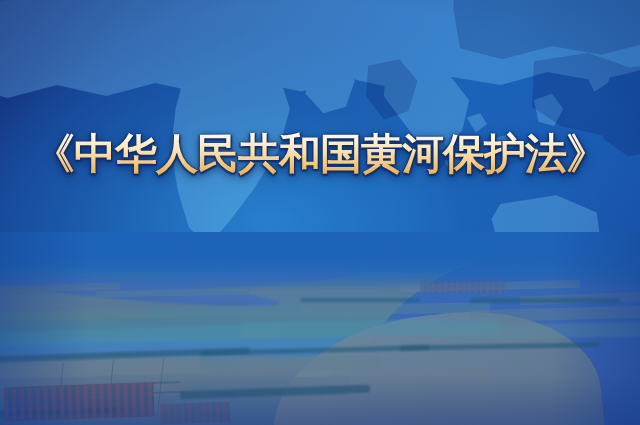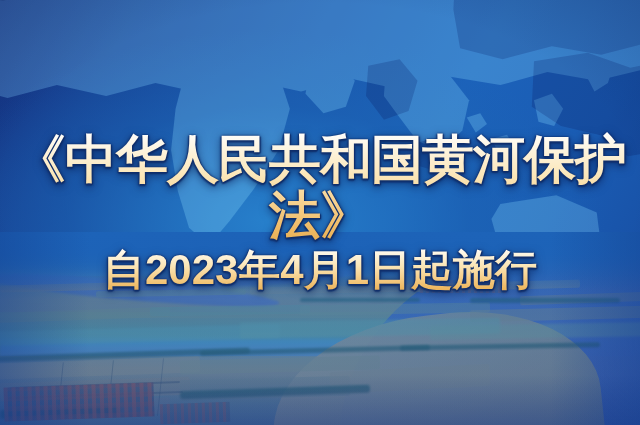--- a/index.html
+++ b/index.html
@@ -229,21 +229,21 @@
       #e9ae52 100%);
     -webkit-background-clip: text;
     background-clip: text;
     -webkit-text-fill-color: transparent;
     filter:
       drop-shadow(0 0 1px rgba(16,48,110,0.95))
       drop-shadow(1px 1px 0 rgba(16,44,104,0.9))
       drop-shadow(-1px 1px 0 rgba(16,44,104,0.7))
       drop-shadow(0 2px 4px rgba(8,28,80,0.55));
   }
-  .tline.l1 { font-size: 52px; letter-spacing: -1px; }
+  .tline.l1 { font-size: 42px; letter-spacing: -1px; }
   .tline.l2 { font-size: 42px; letter-spacing: 0px; margin-top: 4px; }
 </style>
 </head>
 <body>
 
 <div id="poster">
 
   <div class="bg-base"></div>
 
   <div class="worldmap">
@@ -355,16 +355,15 @@
       <div class="village v3"></div>
 
       <div class="photo-cast"></div>
       <div class="photo-top-fade"></div>
       <div class="photo-edge-fade"></div>
     </div>
   </div>
 
   <div class="title-block">
     <span class="tline l1">《中华人民共和国黄河保护法》</span>
-    <span class="tline l2">自2023年4月1日起施行</span>
   </div>
 
 </div>
 
 </body></html>

